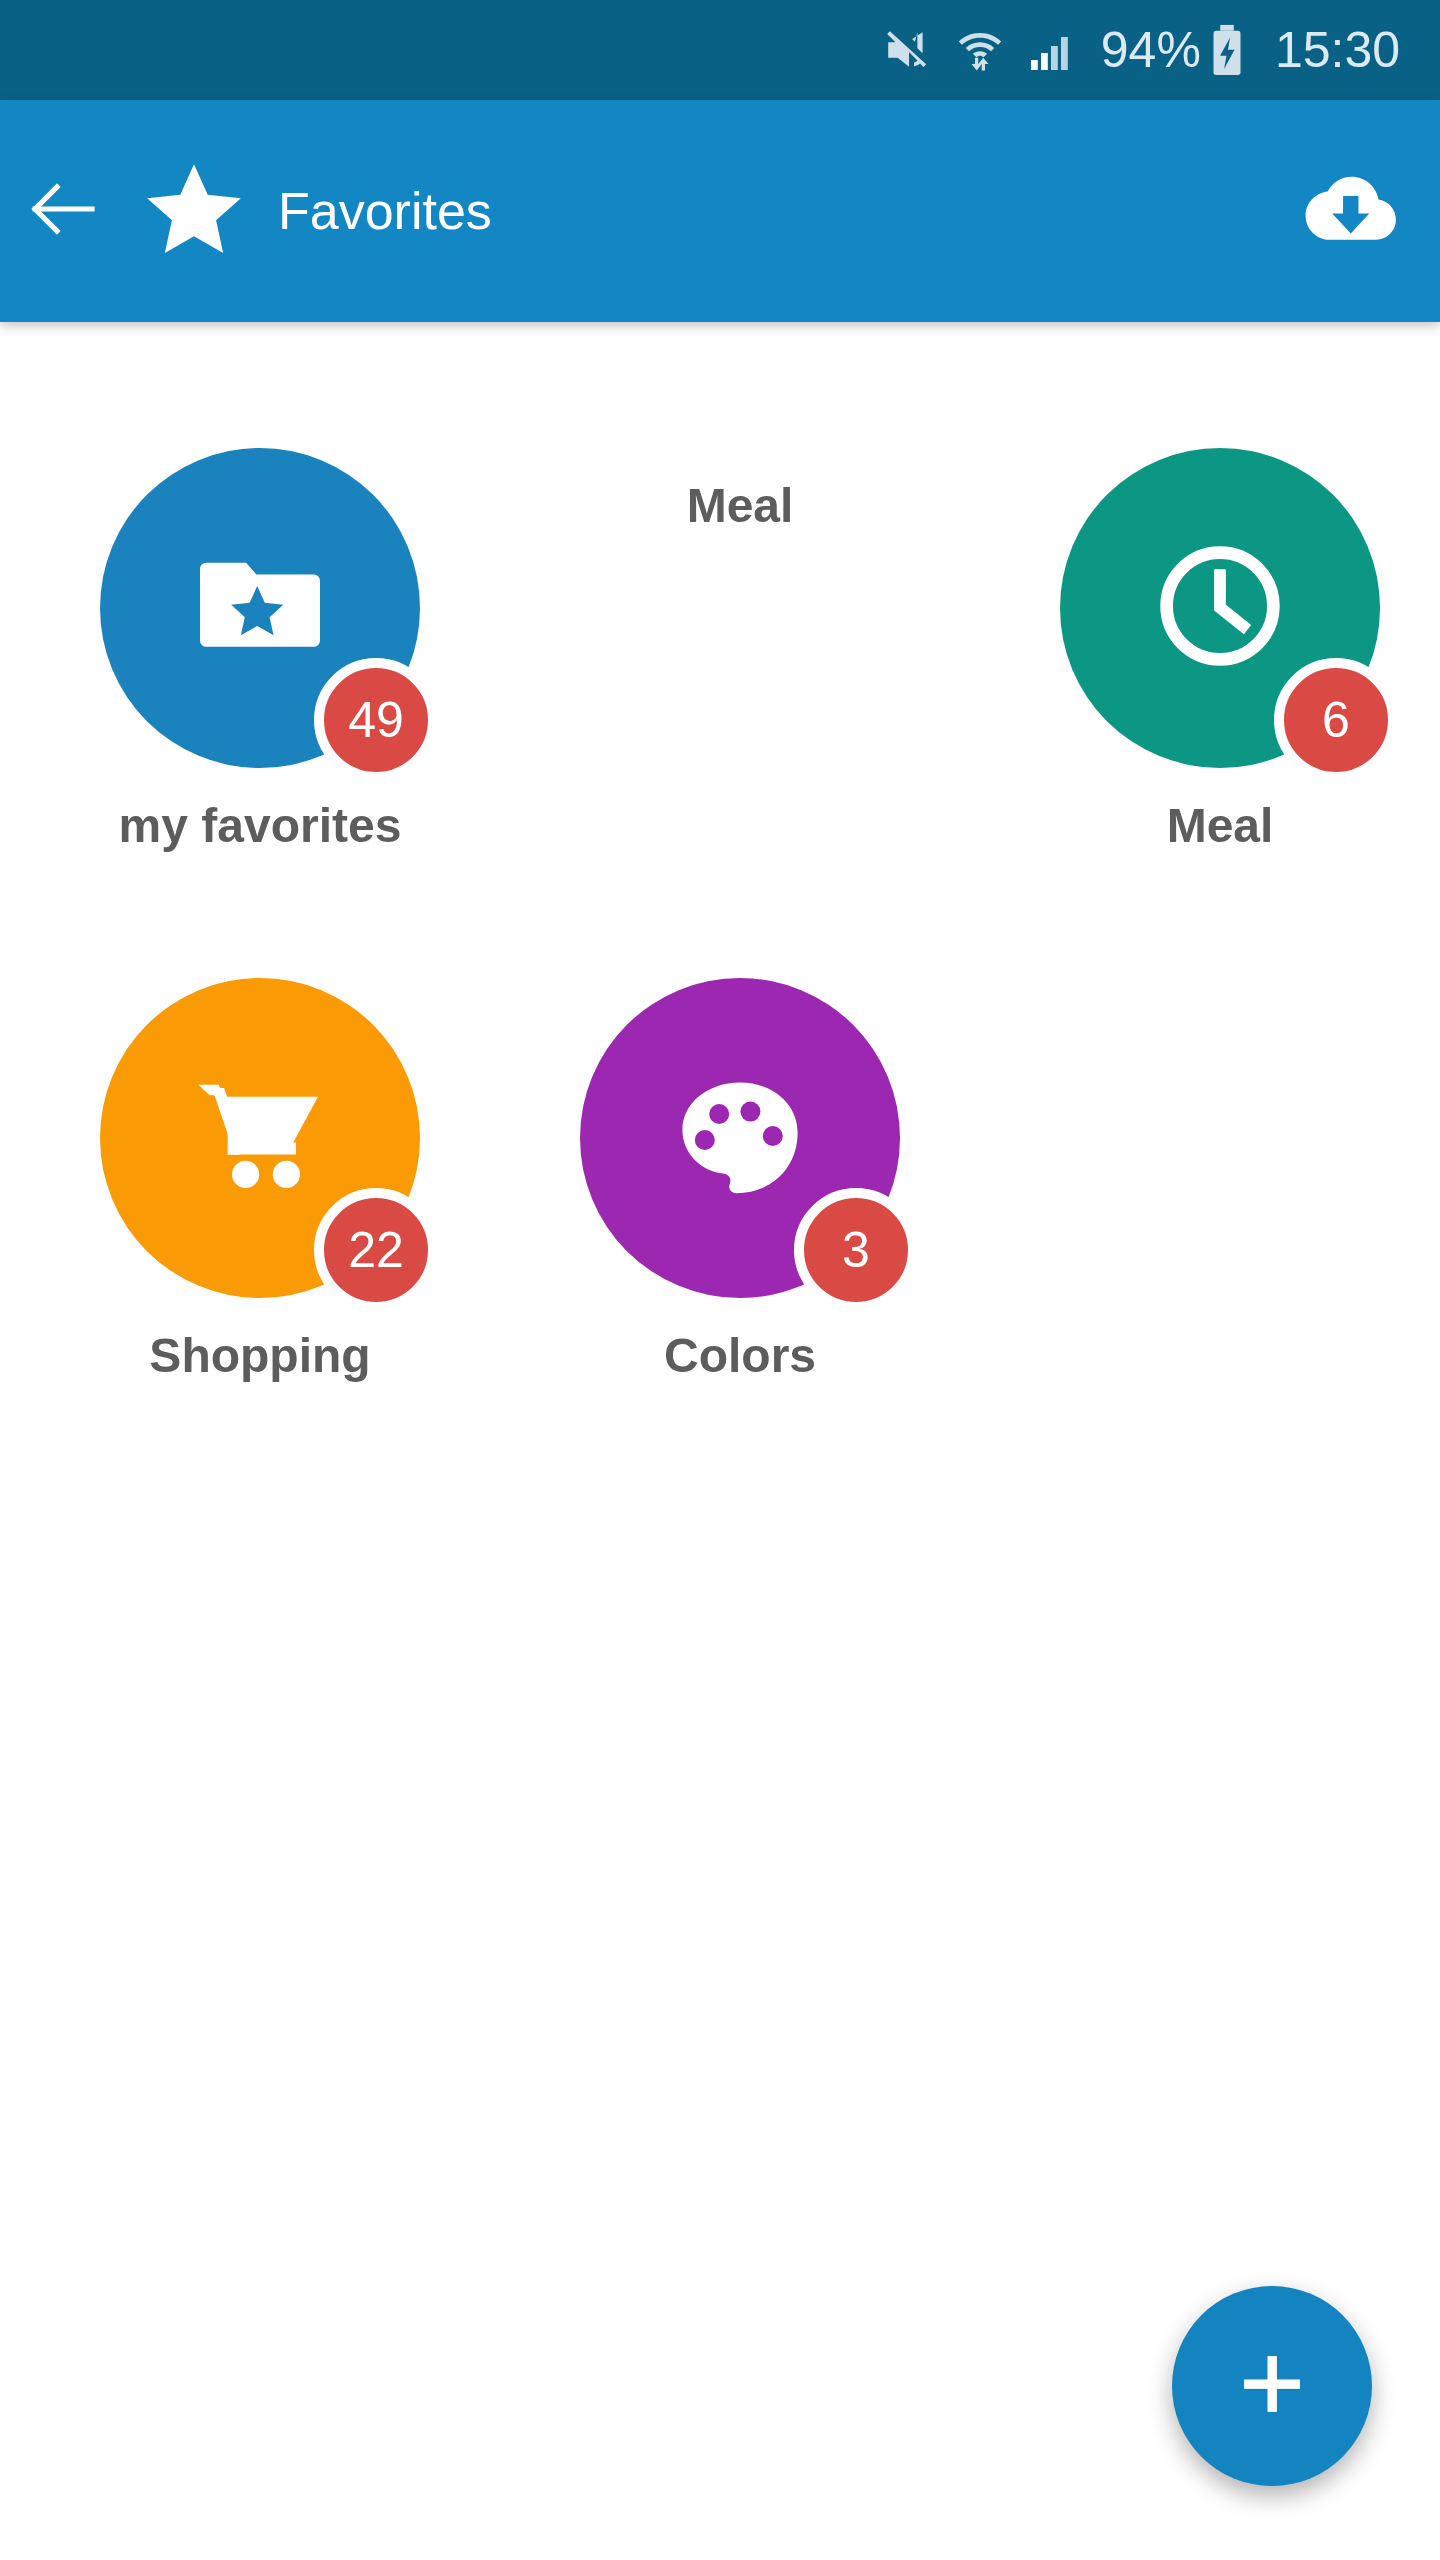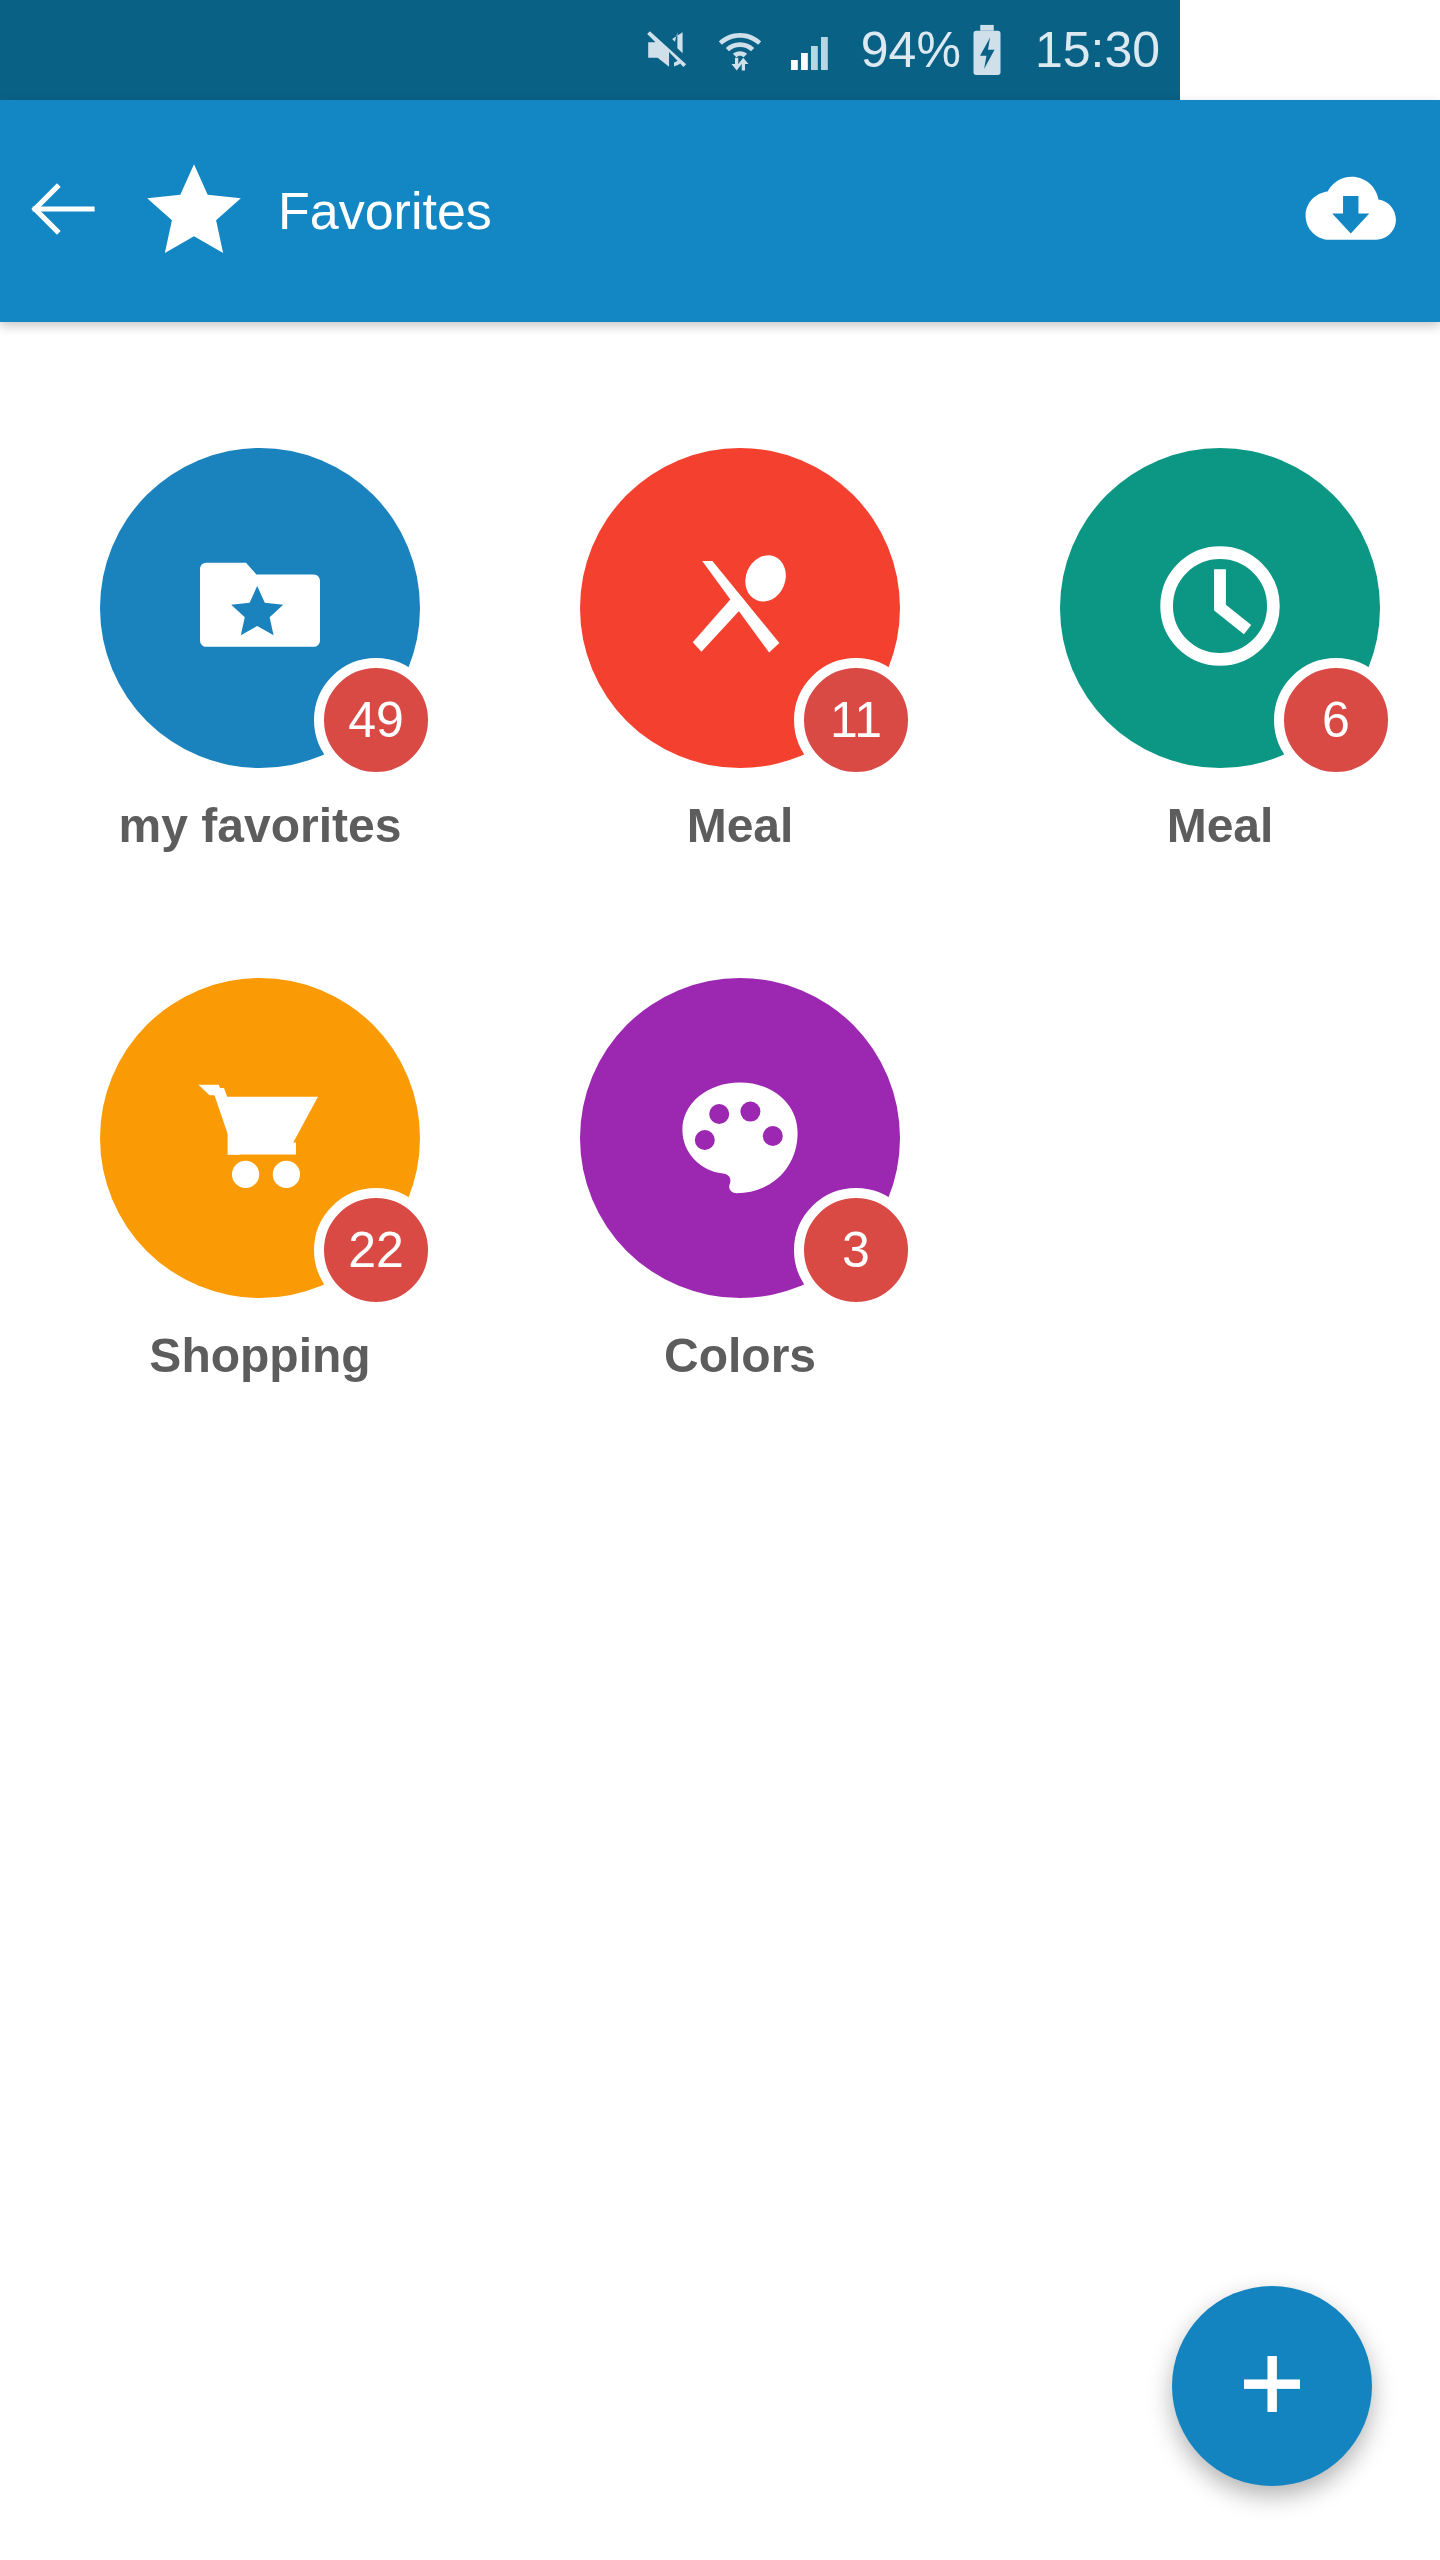--- a/index.html
+++ b/index.html
@@ -6,24 +6,24 @@
   html, body {
     width:1440px; height:2560px;
     background:#ffffff;
     font-family:"Liberation Sans", sans-serif;
     overflow:hidden;
   }
   #screen { position:relative; width:1440px; height:2560px; background:#ffffff; }
 
   
   .status-bar{
-    position:absolute; top:0; left:0; width:1180px; height:100px;
+    position:absolute; top:0; left:0; width:1440px; height:100px;
     background:#0a6186;
     display:flex; align-items:center; justify-content:flex-end;
-    padding-right:20px; gap:0px;
+    padding-right:40px; gap:0px;
   }
   .sb-icon{ display:flex; align-items:center; justify-content:center; }
   .sb-text{
     color:#dce9f0; font-size:50px; font-weight:400;
     letter-spacing:0px; line-height:1;
   }
   .sb-gap-sm{ width:22px; }
   .sb-gap-md{ width:26px; }
 
   
@@ -188,34 +188,20 @@
                 <path fill="#1a82bd" d="M15.3 8.0 17.2 12.2 21.8 12.7 18.4 15.8 19.4 20.3 15.3 18.0 11.2 20.3 12.2 15.8 8.8 12.7 13.4 12.2z"></path>
               </svg>
             </span>
           </div>
           <div class="badge">49</div>
         </div>
         <div class="cat-label">my favorites</div>
       </div>
 
       <div class="cell">
-        <div class="circle-wrap">
-          <div class="cat-circle" style="background:#f4402e;">
-            <span>
-              <svg width="126" height="126" viewBox="0 0 32 32">
-                <g fill="#ffffff">
-                  <path d="M6.4 4.6 L9.0 4.6 L26.0 25.4 L23.4 27.8z"></path>
-                  <path d="M6.2 27.6 L4.0 25.2 L13.8 14.0 L16.4 16.6z"></path>
-                  <ellipse cx="22.5" cy="9.0" rx="5.0" ry="6.0" transform="rotate(22 22.5 9.0)"></ellipse>
-                </g>
-              </svg>
-            </span>
-          </div>
-          <div class="badge">11</div>
-        </div>
         <div class="cat-label">Meal</div>
       </div>
 
       <div class="cell">
         <div class="circle-wrap">
           <div class="cat-circle" style="background:#0c9684;">
             <span>
               <svg width="140" height="140" viewBox="0 0 32 32">
                 <circle cx="16" cy="16" r="12.2" stroke="#ffffff" stroke-width="2.9" fill="none"></circle>
                 <path d="M16 7.6 V16.4 L22.3 21.4" stroke="#ffffff" stroke-width="2.7" fill="none" stroke-linecap="butt"></path>

